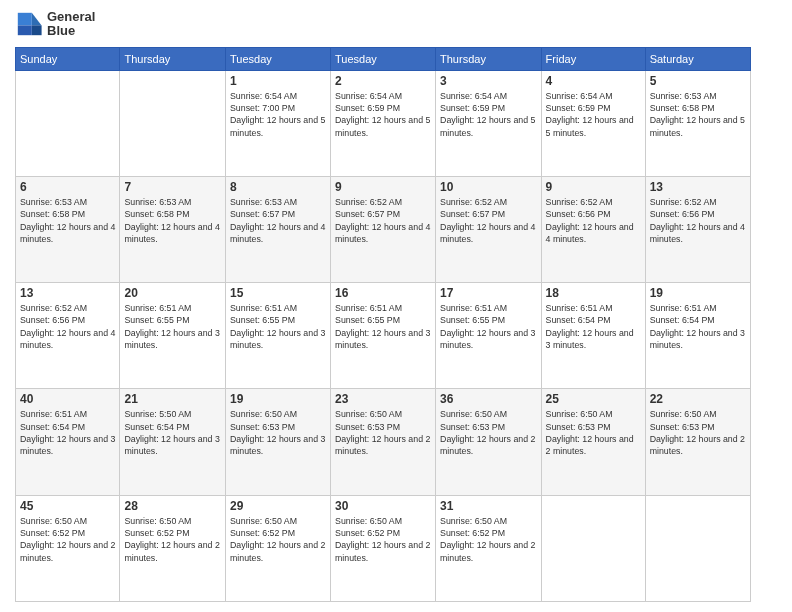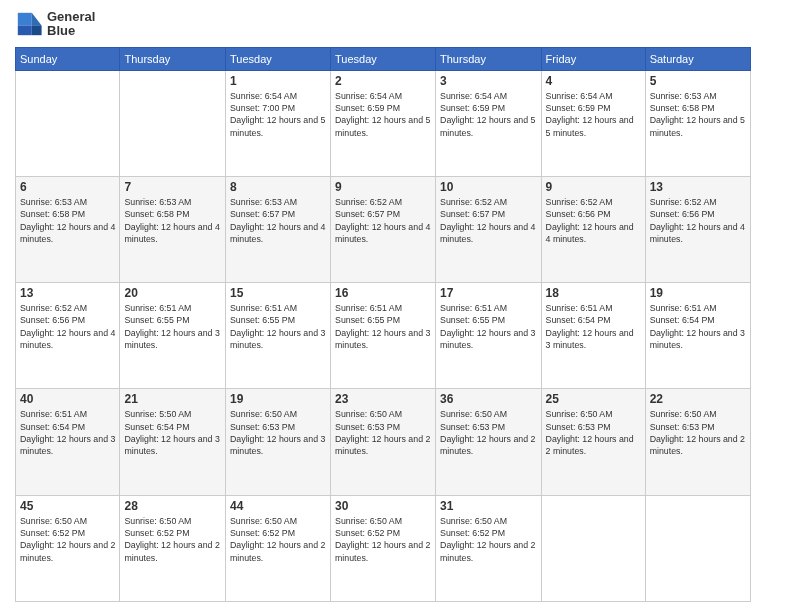--- a/index.html
+++ b/index.html
@@ -327,21 +327,21 @@
 and 2 minutes.</div>
           </td>
           <td>
             <span class="day-num">28</span>
             <div class="day-info">Sunrise: 6:50 AM
 Sunset: 6:52 PM
 Daylight: 12 hours
 and 2 minutes.</div>
           </td>
           <td>
-            <span class="day-num">44</span>
+            <span class="day-num">29</span>
             <div class="day-info">Sunrise: 6:50 AM
 Sunset: 6:52 PM
 Daylight: 12 hours
 and 2 minutes.</div>
           </td>
           <td>
             <span class="day-num">30</span>
             <div class="day-info">Sunrise: 6:50 AM
 Sunset: 6:52 PM
 Daylight: 12 hours

